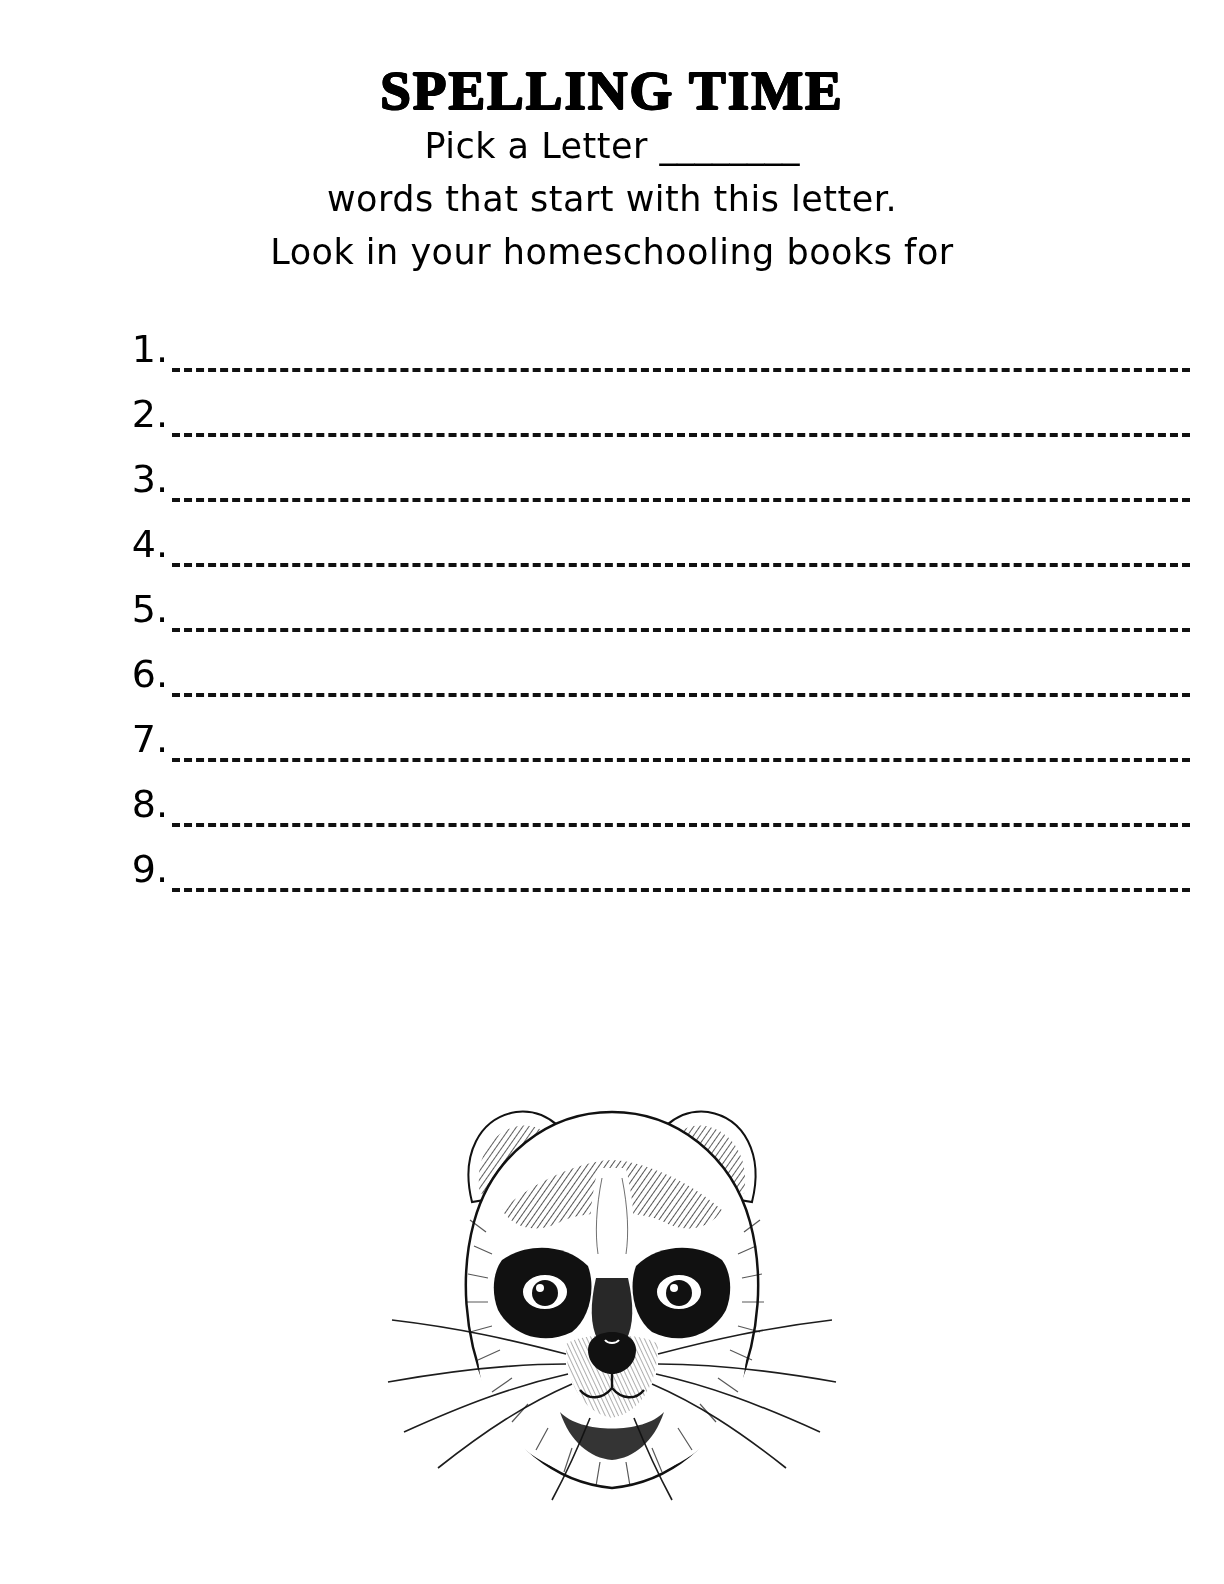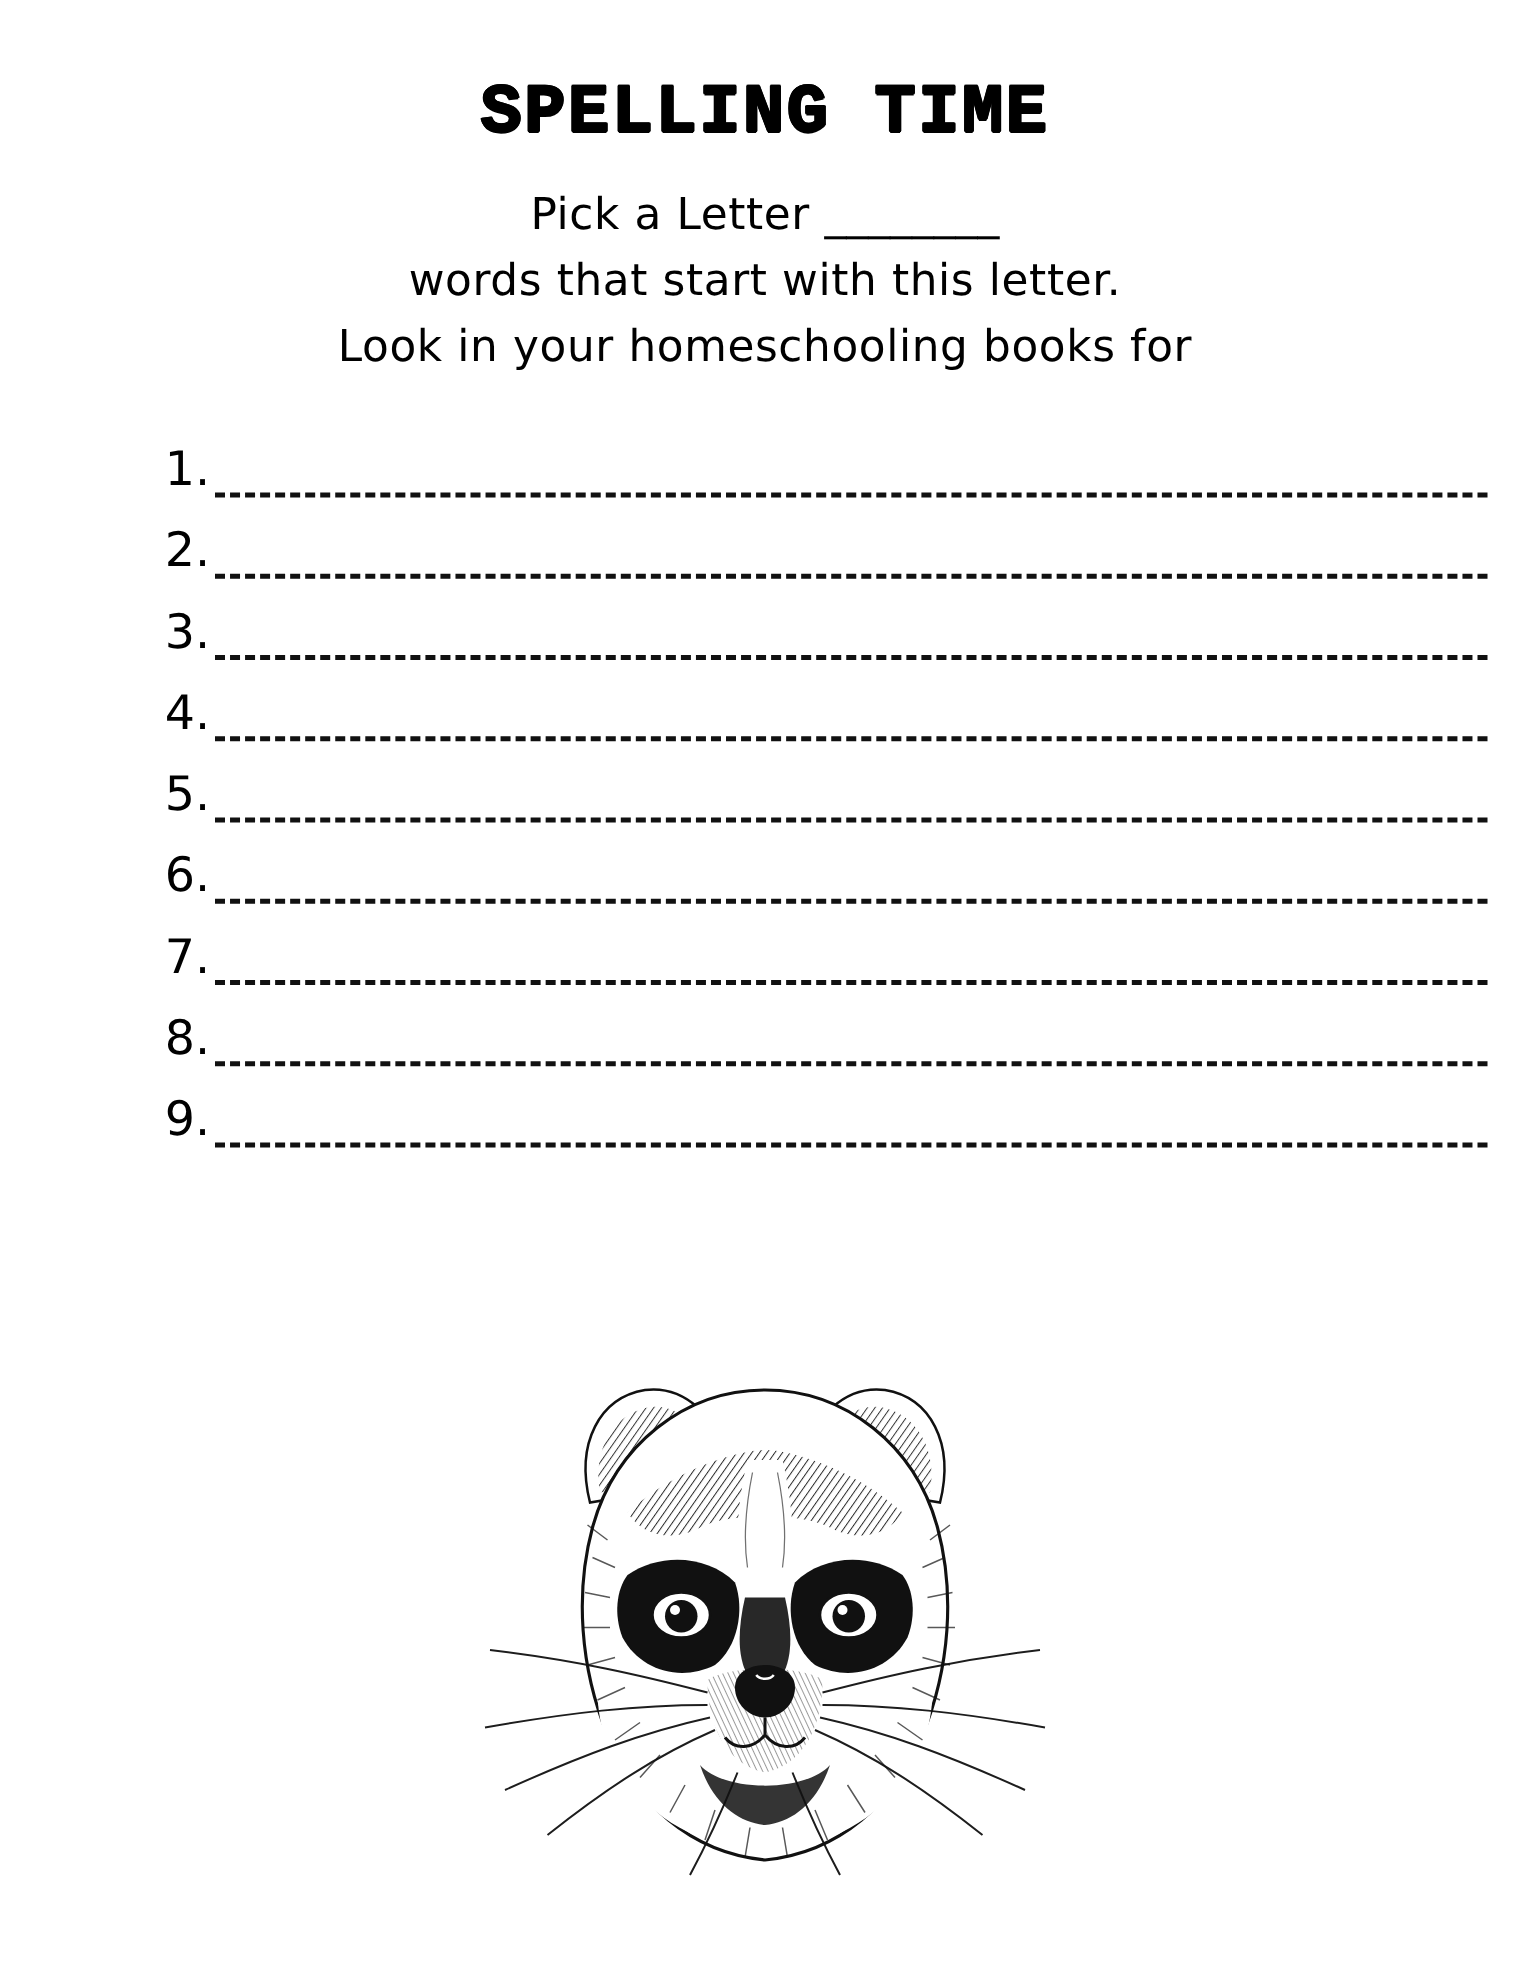--- a/index.html
+++ b/index.html
@@ -18,37 +18,36 @@
   .sheet {
     width: 1224px;
     height: 1584px;
     position: relative;
     box-sizing: border-box;
   }
 
   
   .title {
     text-align: center;
-    font-family: Liberation Mono, monospace;
+    font-family: Liberation Serif, serif;
     font-weight: bold;
     font-size: 55px;
     letter-spacing: 2px;
     padding-top: 62px;
     line-height: 1.05;
     -webkit-text-stroke: 1.5px #000;
     text-shadow:
       1px 0 0 #000,
       -1px 0 0 #000,
       0 1px 0 #000,
       0 -1px 0 #000;
   }
 
   
   .instructions {
-    margin-top: 26px;
     text-align: center;
     font-family: "DejaVu Sans", sans-serif;
     font-size: 35px;
     line-height: 1.52;
     letter-spacing: 0.5px;
   }
   .instructions .line {
     display: block;
     white-space: pre;
   }

